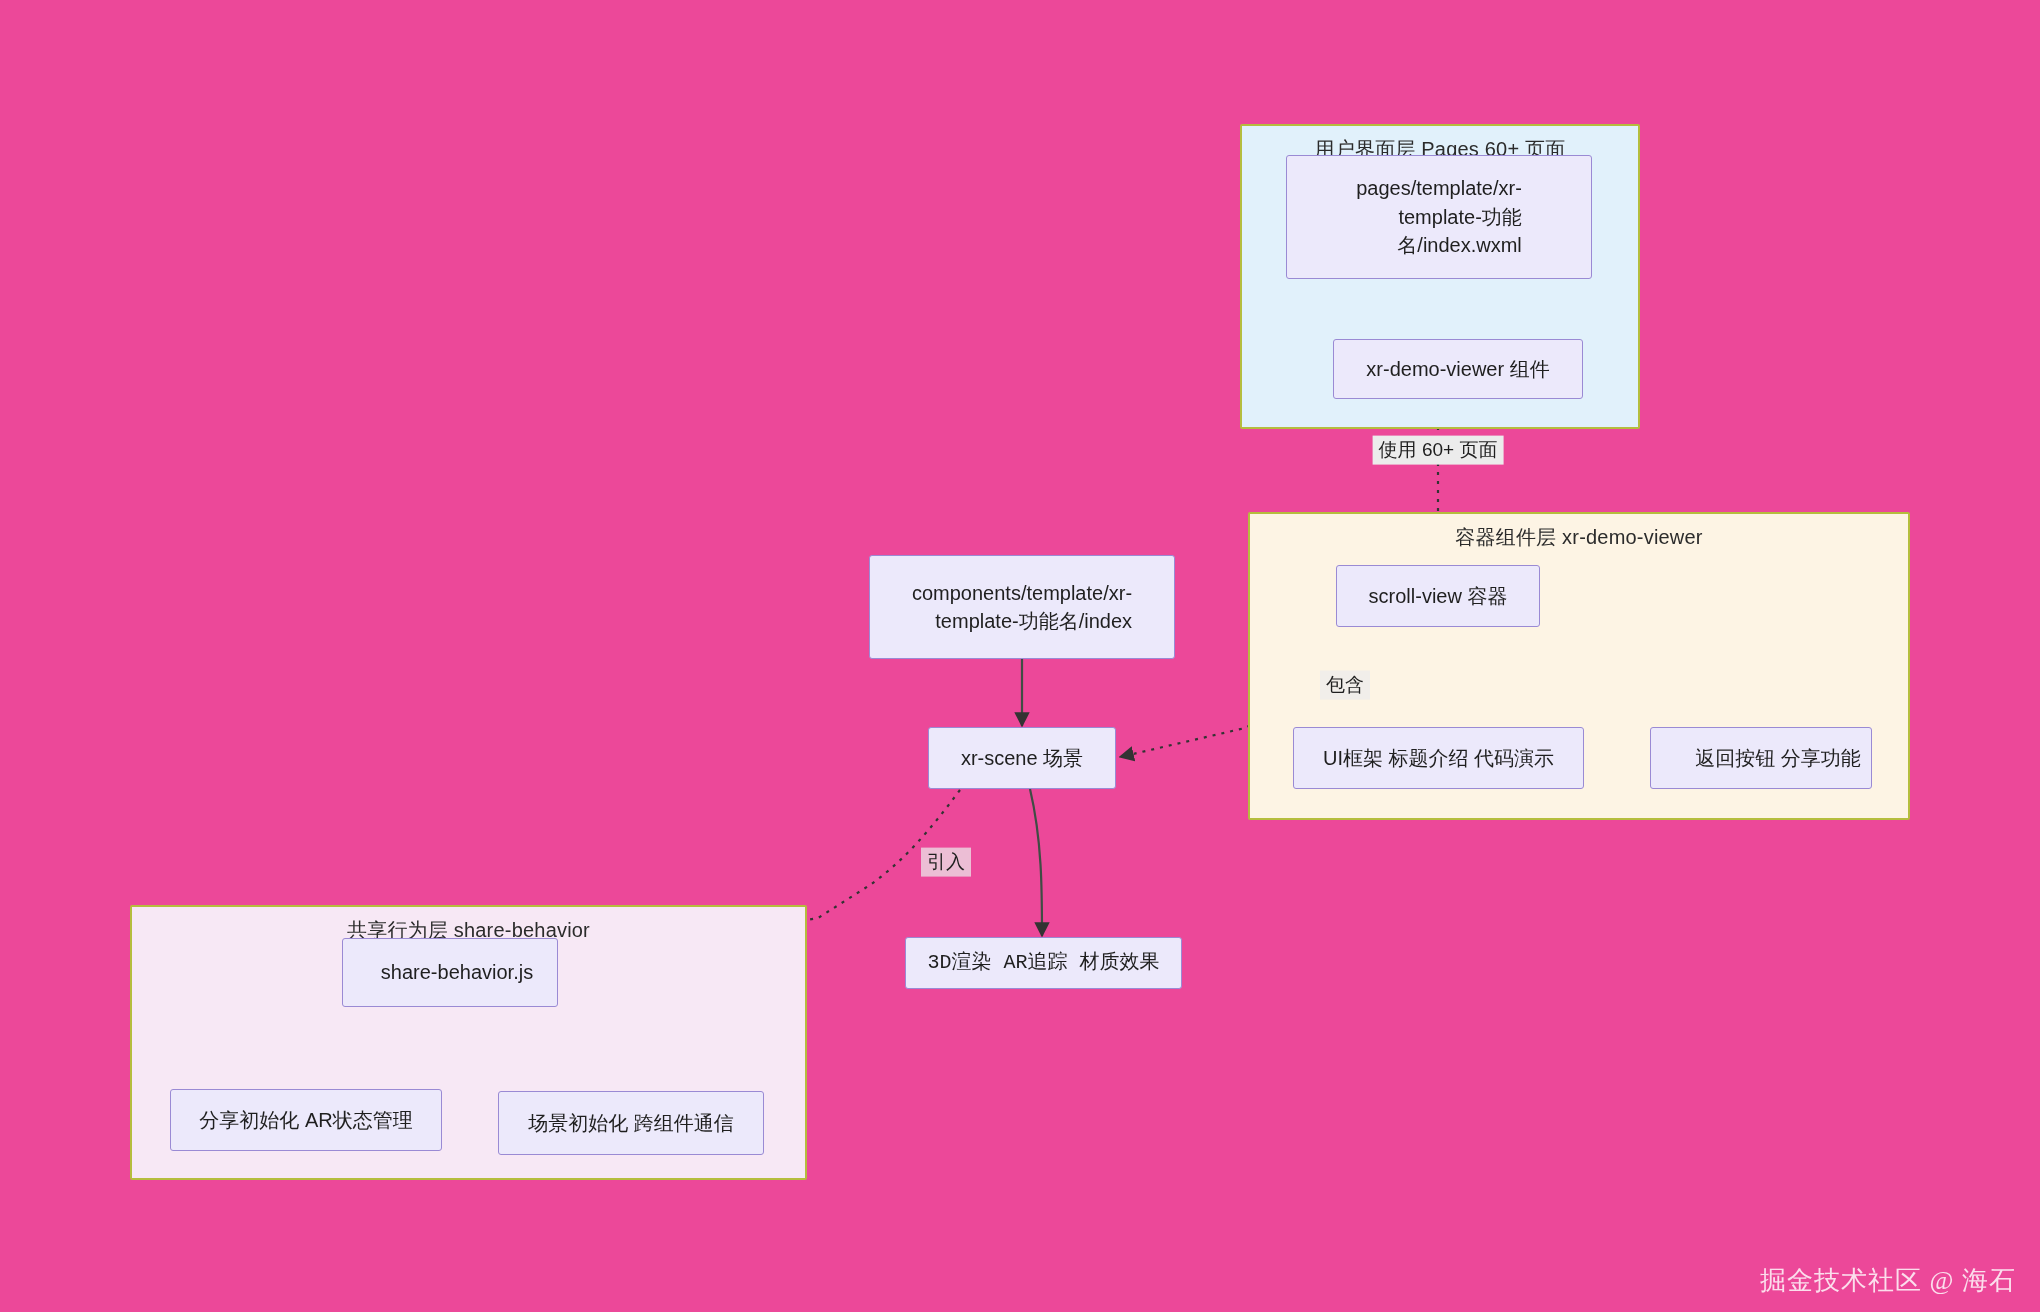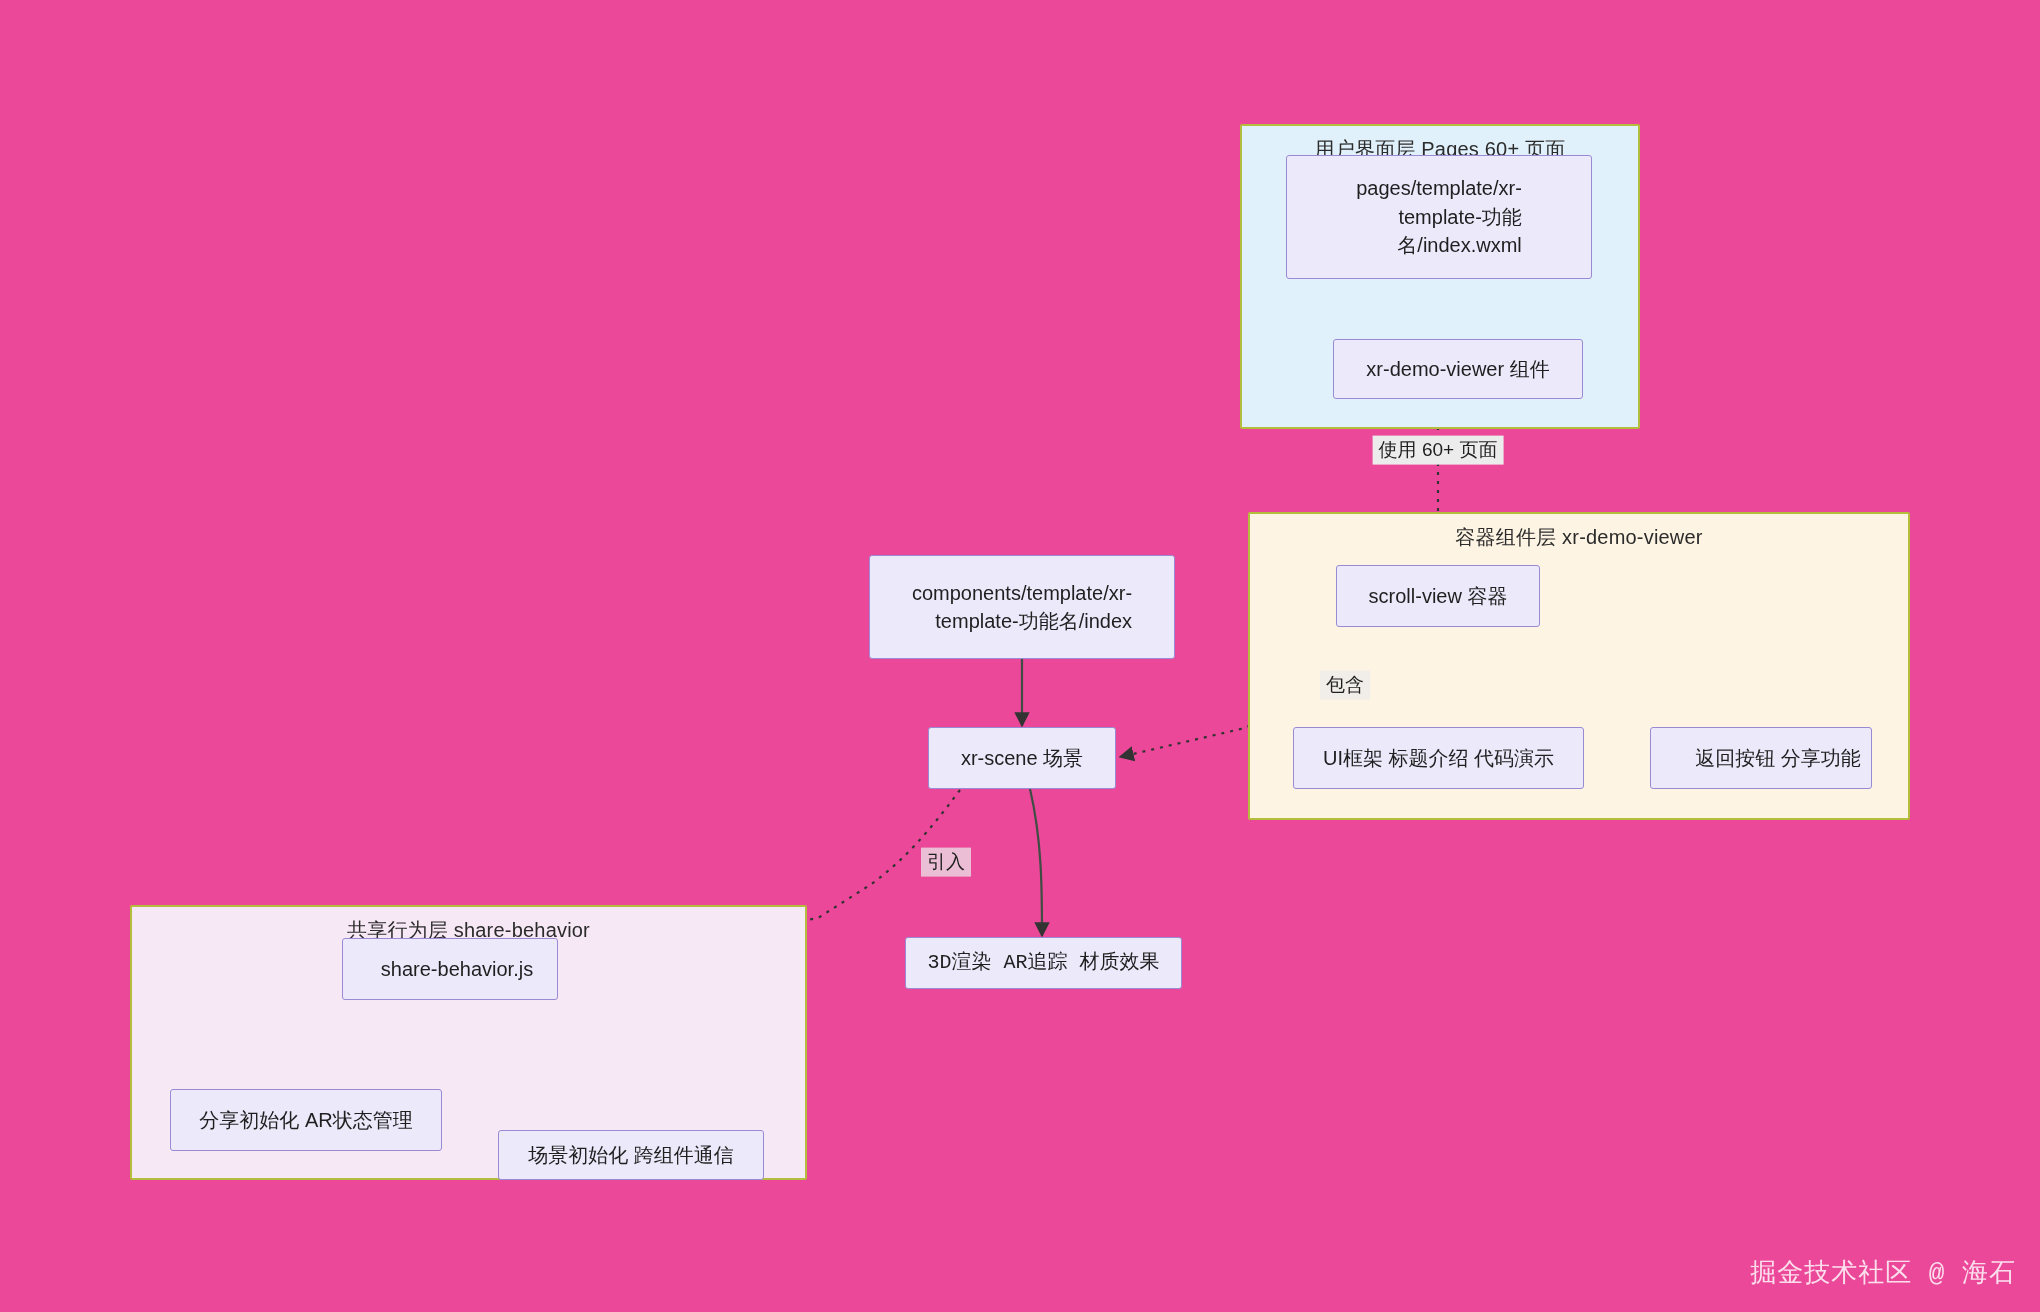--- a/index.html
+++ b/index.html
@@ -75,27 +75,27 @@
     padding: 3px 6px;
     white-space: nowrap;
     transform: translate(-50%, -50%);
   }
   .edge-label.soft { background: rgba(236,236,236,0.72); }
 
   
   .watermark {
     position: absolute;
     right: 24px;
-    bottom: 22px;
+    bottom: 14px;
     color: #ffffff;
     opacity: 0.82;
     font-size: 26px;
     letter-spacing: 1px;
     white-space: nowrap;
-    font-family: Liberation Mono, monospace;
+    font-family: Liberation Serif, serif;
   }
 </style>
 </head>
 <body>
 
 <div id="canvas">
 
   <svg id="edges" viewBox="0 0 2040 1312" width="2040" height="1312">
     <defs>
       <marker id="arrow" viewBox="0 0 10 10" refX="9" refY="5" markerWidth="7" markerHeight="7" orient="auto-start-reverse">
@@ -149,19 +149,19 @@
   </div>
   <div class="node" style="left:1336px; top:565px; width:204px; height:62px;">scroll-view 容器</div>
   <div class="node" style="left:1293px; top:727px; width:291px; height:62px;">UI框架 标题介绍 代码演示</div>
   <div class="node" style="left:1650px; top:727px; width:222px; height:62px;padding-left:44px;">返回按钮 分享功能</div>
 
   <div class="edge-label soft" style="left:1345px; top:685px;">包含</div>
 
   <div class="cluster share" style="left:130px; top:905px; width:677px; height:275px;">
     <div class="cluster-title">共享行为层 share-behavior</div>
   </div>
-  <div class="node" style="left:342px; top:938px; width:216px; height:62px;padding-left:24px;">share-behavior.js</div>
+  <div class="node" style="left:342px; top:938px; width:216px; height:69px;padding-left:24px;">share-behavior.js</div>
   <div class="node" style="left:170px; top:1089px; width:272px; height:62px;">分享初始化 AR状态管理</div>
-  <div class="node" style="left:498px; top:1130px; width:266px; height:50px;">场景初始化 跨组件通信</div>
+  <div class="node" style="left:498px; top:1091px; width:266px; height:64px;">场景初始化 跨组件通信</div>
 
   <div class="watermark">掘金技术社区 @ 海石</div>
 
 </div>
 
 </body></html>

